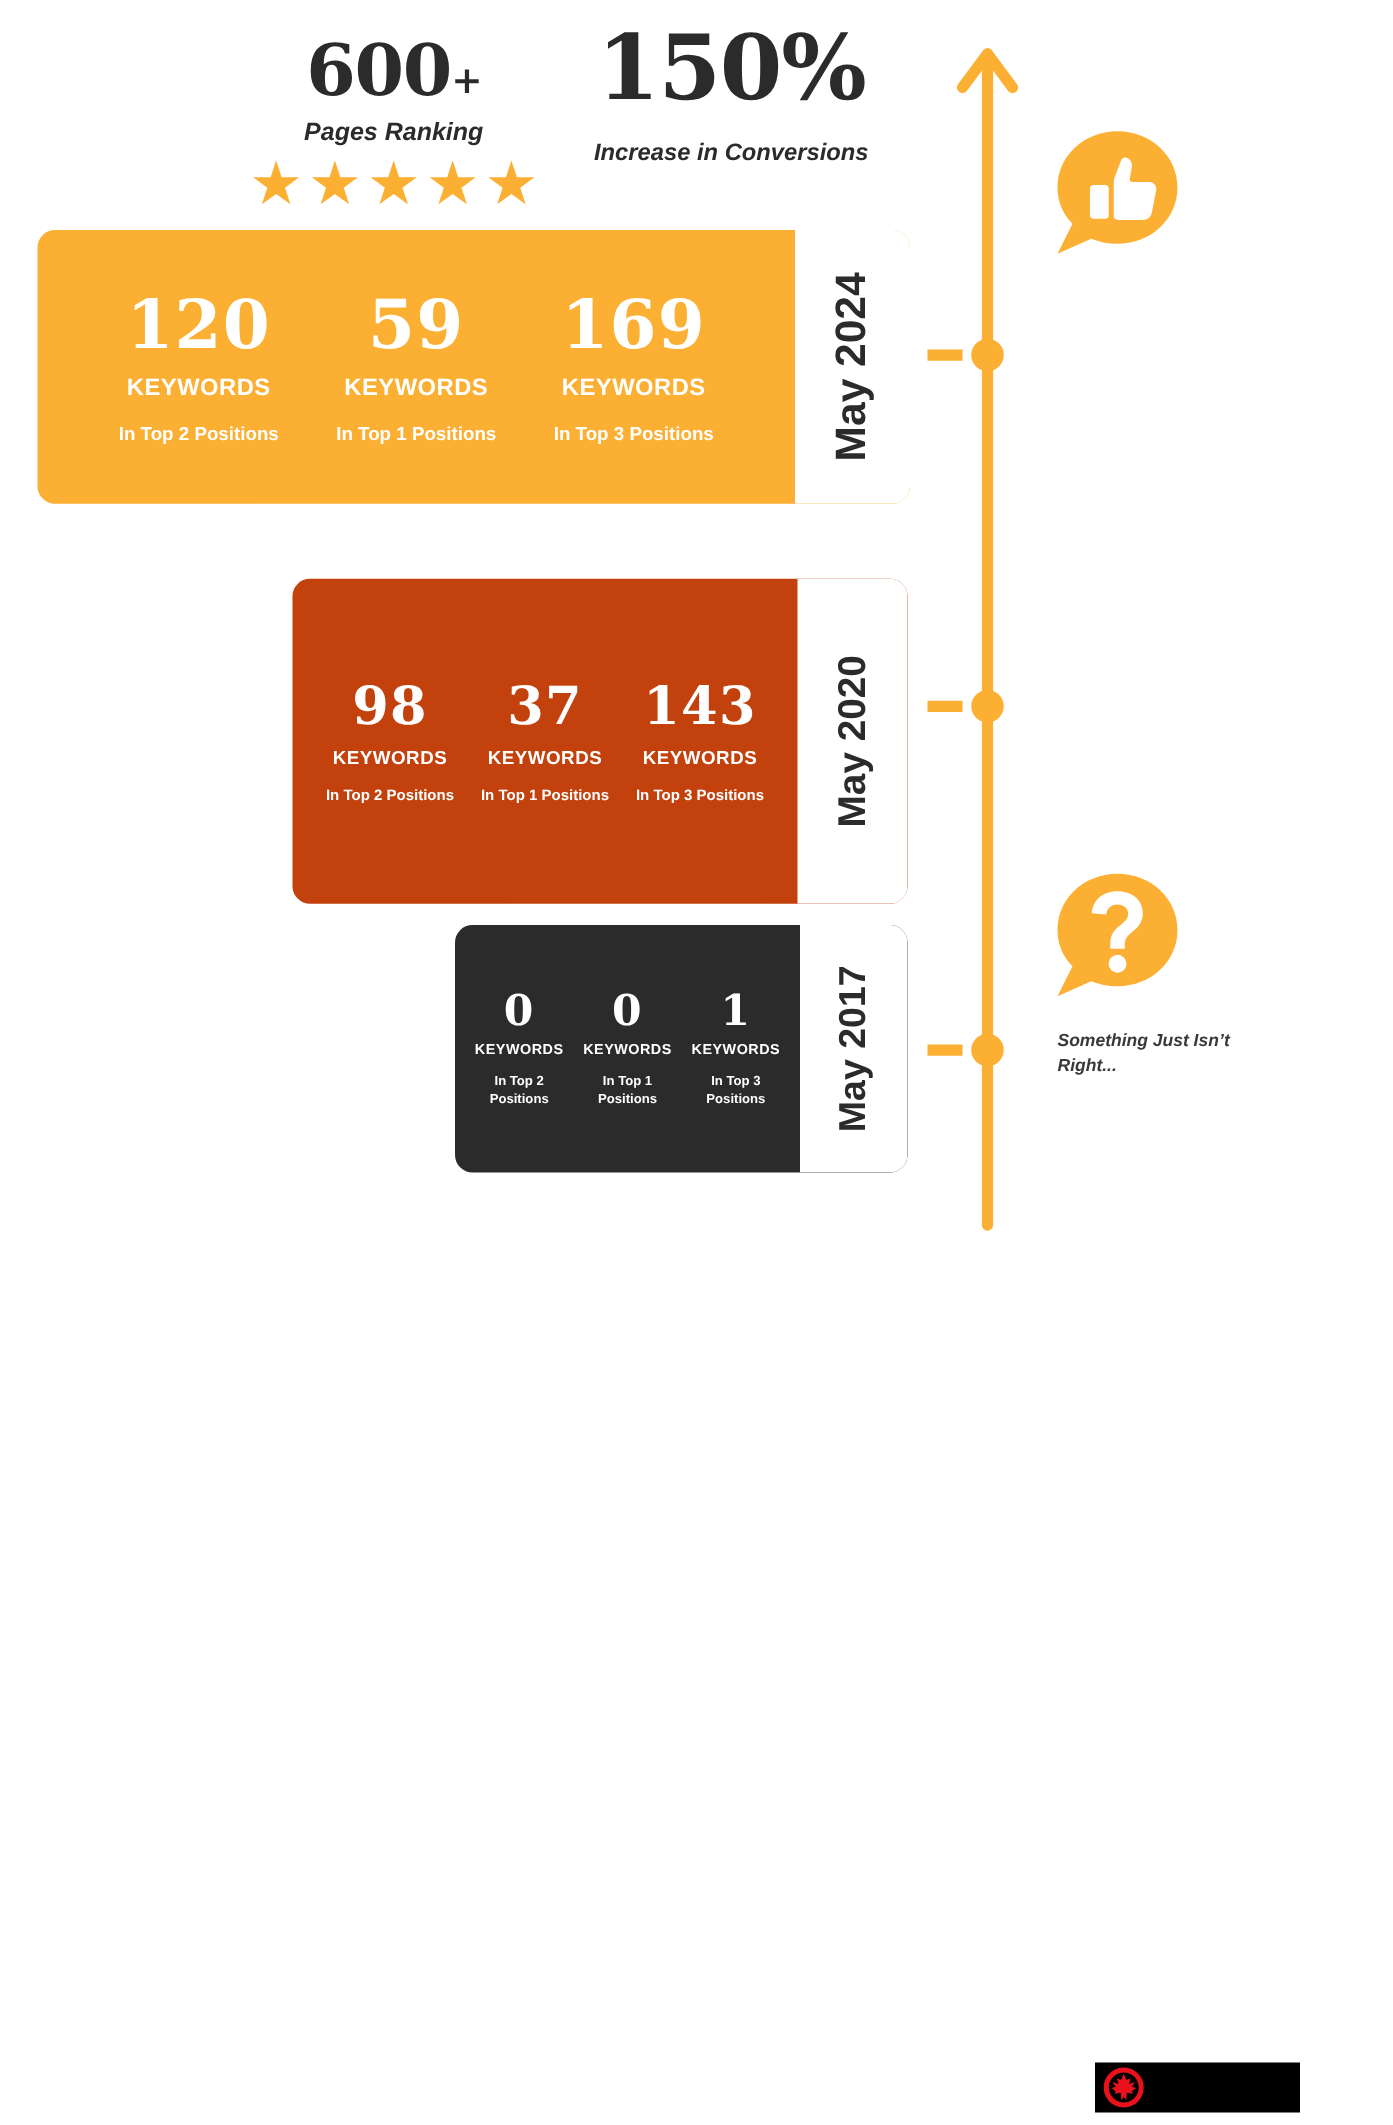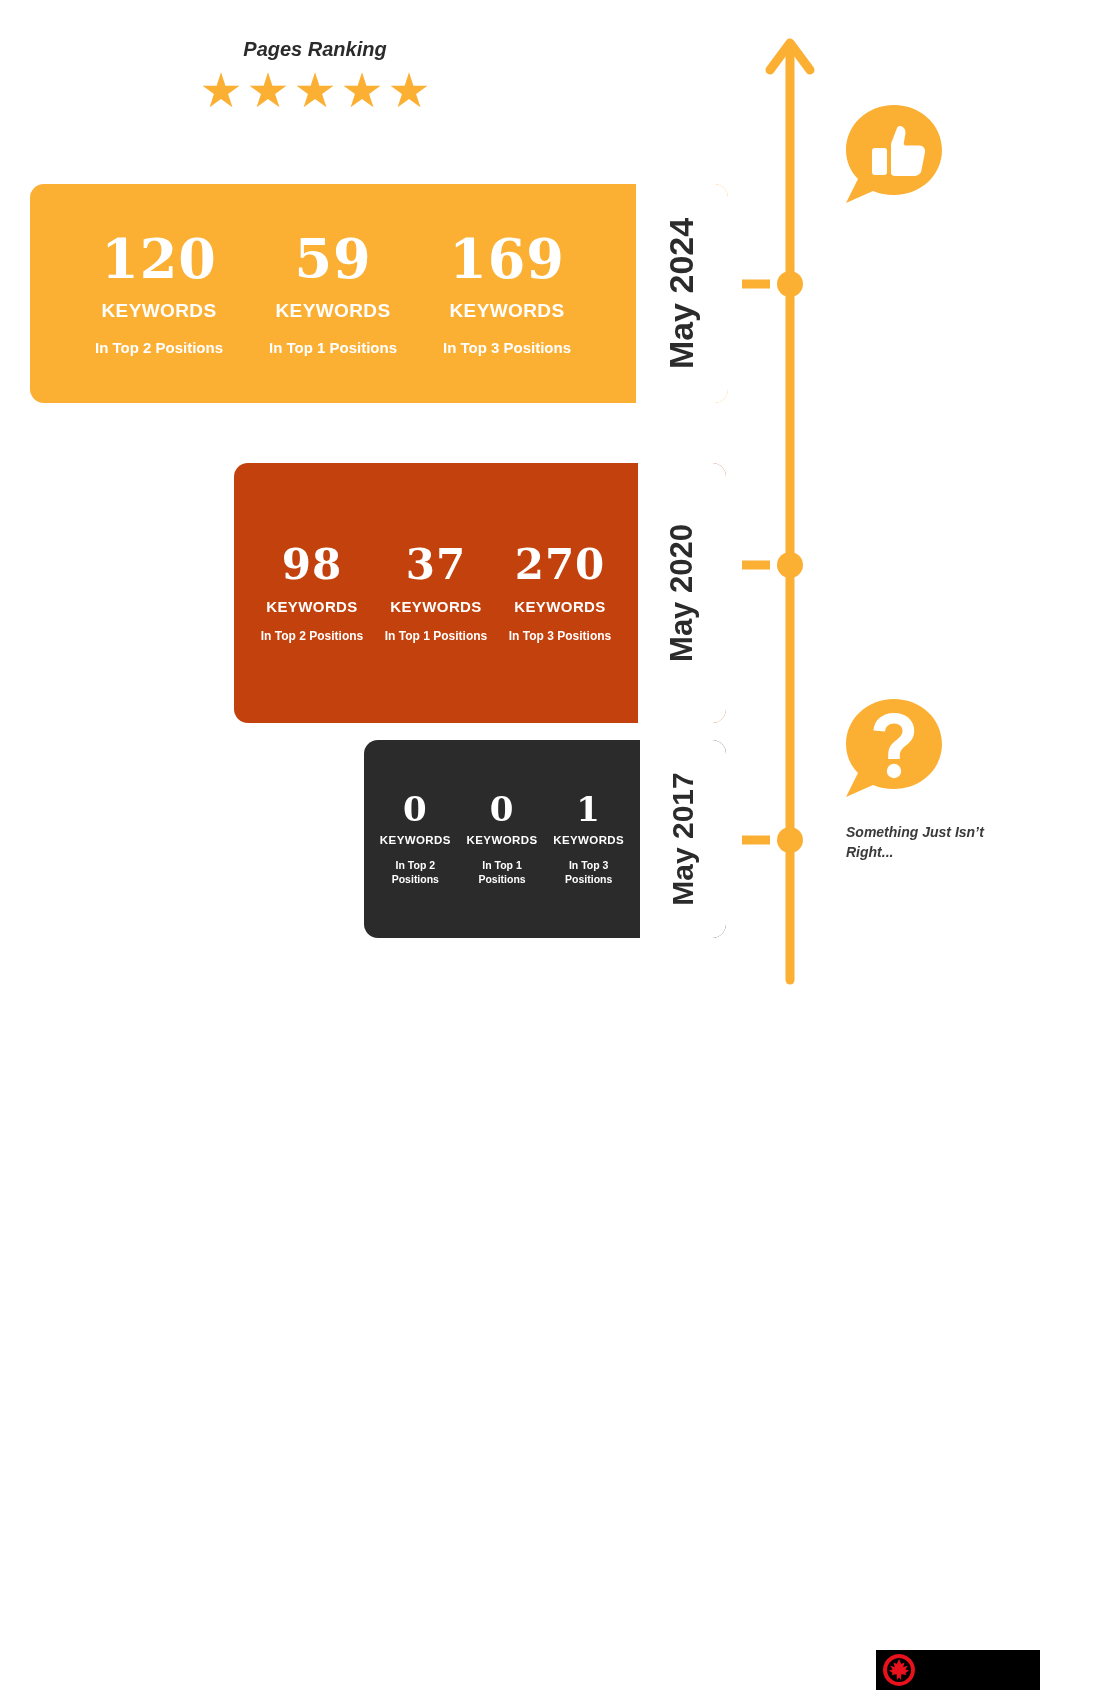--- a/index.html
+++ b/index.html
@@ -131,30 +131,35 @@
     width:164px; height:40px; background:#000000;
     display:flex; align-items:center; padding-left:6px;
   }
 </style>
 </head>
 <body>
 
 <div class="stage">
 
   <div class="stat-600">
+    <div class="big-serif"><span>600</span><span class="plus">+</span></div>
     <div class="stat-cap">Pages Ranking</div>
     <div class="stars">
       <span>★</span>
       <span>★</span>
       <span>★</span>
       <span>★</span>
       <span>★</span>
     </div>
   </div>
 
+  <div class="stat-150">
+    <div class="big-serif">150%</div>
+    <div class="stat-cap">Increase in Conversions</div>
+  </div>
 
   <div class="card" id="card-2024">
     <div class="cells">
       <div class="cell">
         <div class="num">120</div>
         <div class="kw">KEYWORDS</div>
         <div class="pos">In Top 2 Positions</div>
       </div>
       <div class="cell">
         <div class="num">59</div>
@@ -178,21 +183,21 @@
         <div class="num">98</div>
         <div class="kw">KEYWORDS</div>
         <div class="pos">In Top 2 Positions</div>
       </div>
       <div class="cell">
         <div class="num">37</div>
         <div class="kw">KEYWORDS</div>
         <div class="pos">In Top 1 Positions</div>
       </div>
       <div class="cell">
-        <div class="num">270</div>
+        <div class="num">143</div>
         <div class="kw">KEYWORDS</div>
         <div class="pos">In Top 3 Positions</div>
       </div>
     </div>
     <div class="datepanel">
       <div class="dtxt">May 2020</div>
     </div>
   </div>
 
   <div class="card" id="card-2017">

